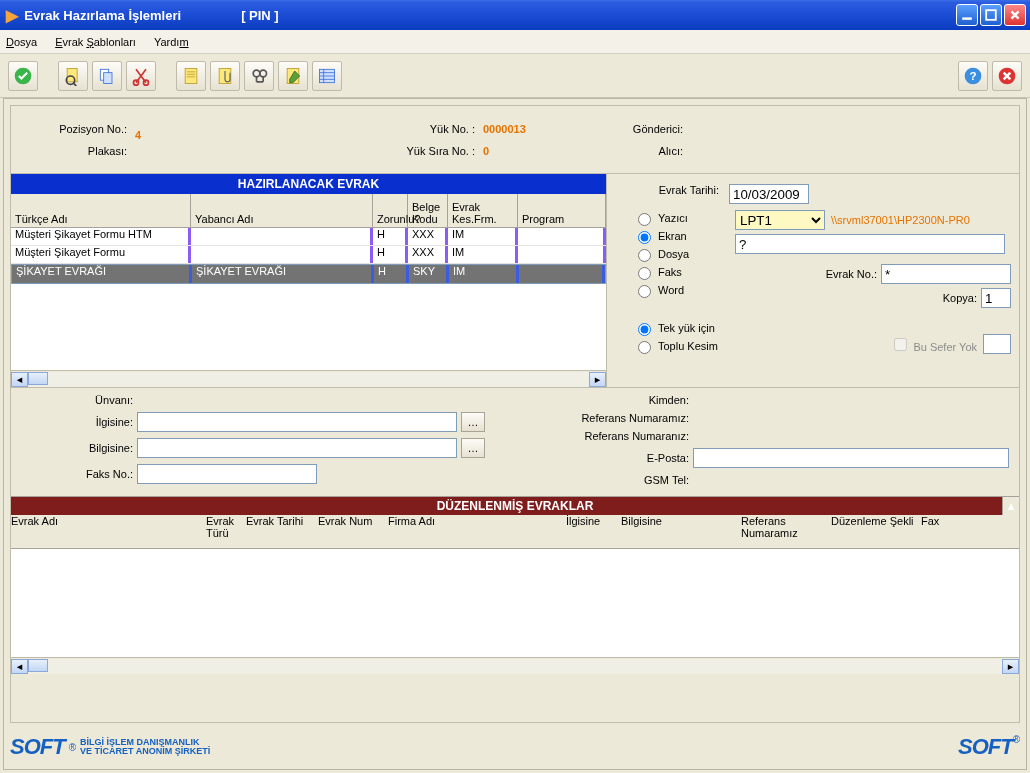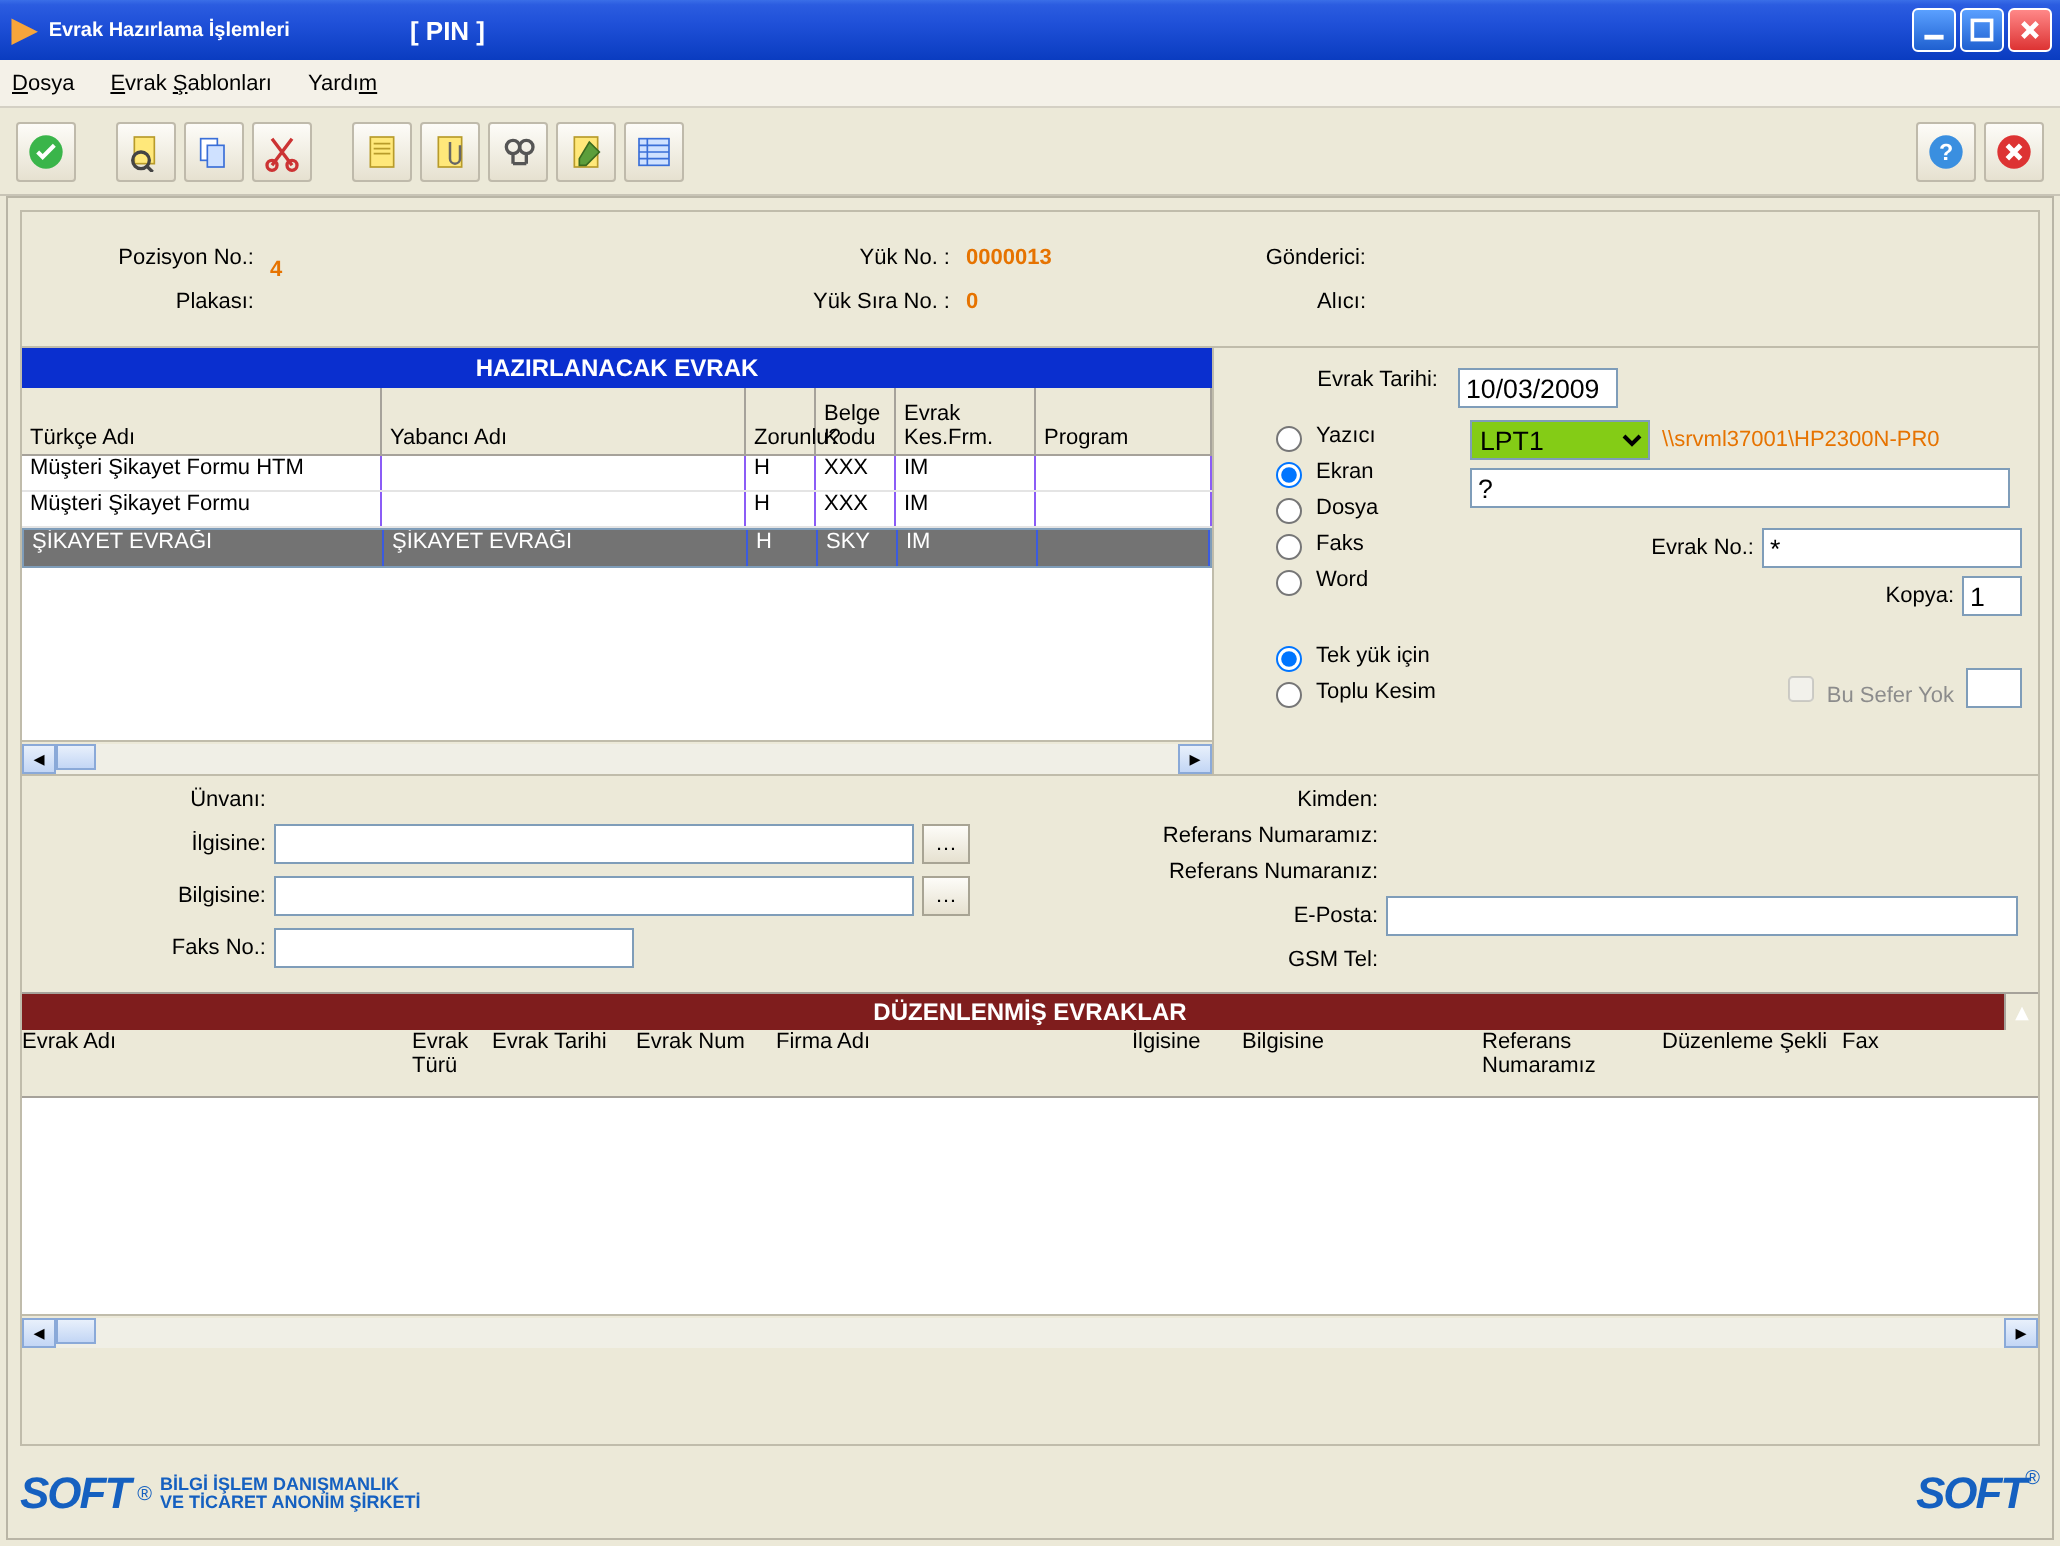--- a/index.html
+++ b/index.html
@@ -1,21 +1,21 @@
 <!DOCTYPE html>
 <html><head>
 <meta charset="utf-8">
 <style>
   * { box-sizing: border-box; }
   html, body { margin: 0; padding: 0; font-family: Tahoma, Arial, sans-serif; font-size: 11px; }
   body { background: #ece9d8; width: 1030px; height: 773px; overflow: hidden; }
 
   .titlebar { height: 30px; background: linear-gradient(to bottom, #3a6ee7 0%, #2b5ce0 8%, #1f50d8 40%, #0a3cc0 100%); color: #fff; display: flex; align-items: center; padding: 0 4px 0 6px; }
   .titlebar .arrow { color: #f7a53b; font-weight: bold; font-size: 16px; margin-right: 6px; }
-  .titlebar .title { font-size: 10px; font-weight: bold; flex: 0 0 auto; }
+  .titlebar .title { font-size: 13px; font-weight: bold; flex: 0 0 auto; }
   .titlebar .title-extra { margin-left: 60px; font-size: 13px; font-weight: bold; }
   .titlebar .spacer { flex: 1; }
   .titlebar .winbtn { width: 22px; height: 22px; margin-left: 2px; border: 1px solid #fff; border-radius: 3px; display: flex; align-items: center; justify-content: center; cursor: pointer; }
   .winbtn.min, .winbtn.max { background: linear-gradient(to bottom,#5aa0ff,#1f60d0); }
   .winbtn.close { background: linear-gradient(to bottom,#f88,#d33); }
   .winbtn svg { width: 12px; height: 12px; }
 
   .menubar { height: 24px; background: #f4f1e8; border-bottom: 1px solid #d4d0c4; display: flex; align-items: center; padding: 0 6px; gap: 18px; color: #000; }
   .menubar span { cursor: pointer; }
   .menubar span u { text-decoration: underline; }
@@ -37,34 +37,34 @@
   .orange { color: #e67300; font-weight: bold; }
 
   
   .mid-split { display: flex; height: 214px; border-bottom: 1px solid #c0bcab; }
   .grid-panel { width: 596px; border-right: 1px solid #c0bcab; display: flex; flex-direction: column; }
   .grid-title { background: #0a2fcf; color: #fff; font-weight: bold; text-align: center; height: 20px; line-height: 20px; font-size: 12px; }
   .grid-head { display: flex; background: #ece9d8; border-bottom: 1px solid #a6a29a; height: 34px; }
   .grid-head .gh { border-right: 1px solid #a6a29a; padding: 2px 4px; display: flex; align-items: flex-end; font-weight: normal; color: #000; }
   .grid-body { flex: 1; background: #fff; overflow: hidden; }
   .grid-row { display: flex; height: 18px; border-bottom: 1px solid #e4e4e4; color: #000; }
-  .grid-row .gc { border-right: 1px solid #8b5cf6; padding: 0 4px; overflow: hidden; white-space: nowrap; }
+  .grid-row .gc { border-right: 3px solid #8b5cf6; padding: 0 4px; overflow: hidden; white-space: nowrap; }
   .grid-row.sel { background: #737373; color: #fff; }
   .grid-row.sel .gc { border-right-color: #3b5be0; }
   .grid-hscroll { height: 17px; background: #ece9d8; border-top: 1px solid #c0bcab; display: flex; align-items: center; }
   .sbtn { width: 17px; height: 15px; background: linear-gradient(to bottom,#e8f0fb,#c3d6f5); border: 1px solid #8aa9d8; display: flex; align-items: center; justify-content: center; }
   .strack { flex: 1; height: 15px; background: #f0efe6; position: relative; }
   .sthumb { position: absolute; left: 0; top: 0; width: 20px; height: 13px; background: linear-gradient(to bottom,#e8f0fb,#c3d6f5); border: 1px solid #8aa9d8; }
 
   
   .opt-panel { flex: 1; padding: 10px 8px; display: flex; flex-direction: column; gap: 6px; }
   .opt-row { display: flex; align-items: flex-start; gap: 6px; }
   .opt-label { width: 108px; text-align: right; padding-right: 4px; }
   .txtin { border: 1px solid #7f9db9; height: 20px; background: #fff; padding: 0 3px; }
-  .sel { border: 1px solid #7f9db9; height: 20px; background: #84cc16; }
+  .sel { border: 1px solid #7f9db9; height: 20px; background: #fef9c3; }
   .radio-grp { display: flex; flex-direction: column; gap: 2px; margin-left: 18px; }
   .radio-grp label, .chk label { display: flex; align-items: center; gap: 4px; cursor: pointer; }
   .opt-line { display: flex; }
   .opt-left { width: 120px; }
   .printer-path { color: #e67300; margin-left: 6px; white-space: nowrap; overflow: hidden; }
   .disabled { color: #8c8c8c; }
 
   
   .form-panel { padding: 6px 10px 10px 10px; display: flex; gap: 20px; }
   .form-col { flex: 1; display: flex; flex-direction: column; gap: 6px; }

